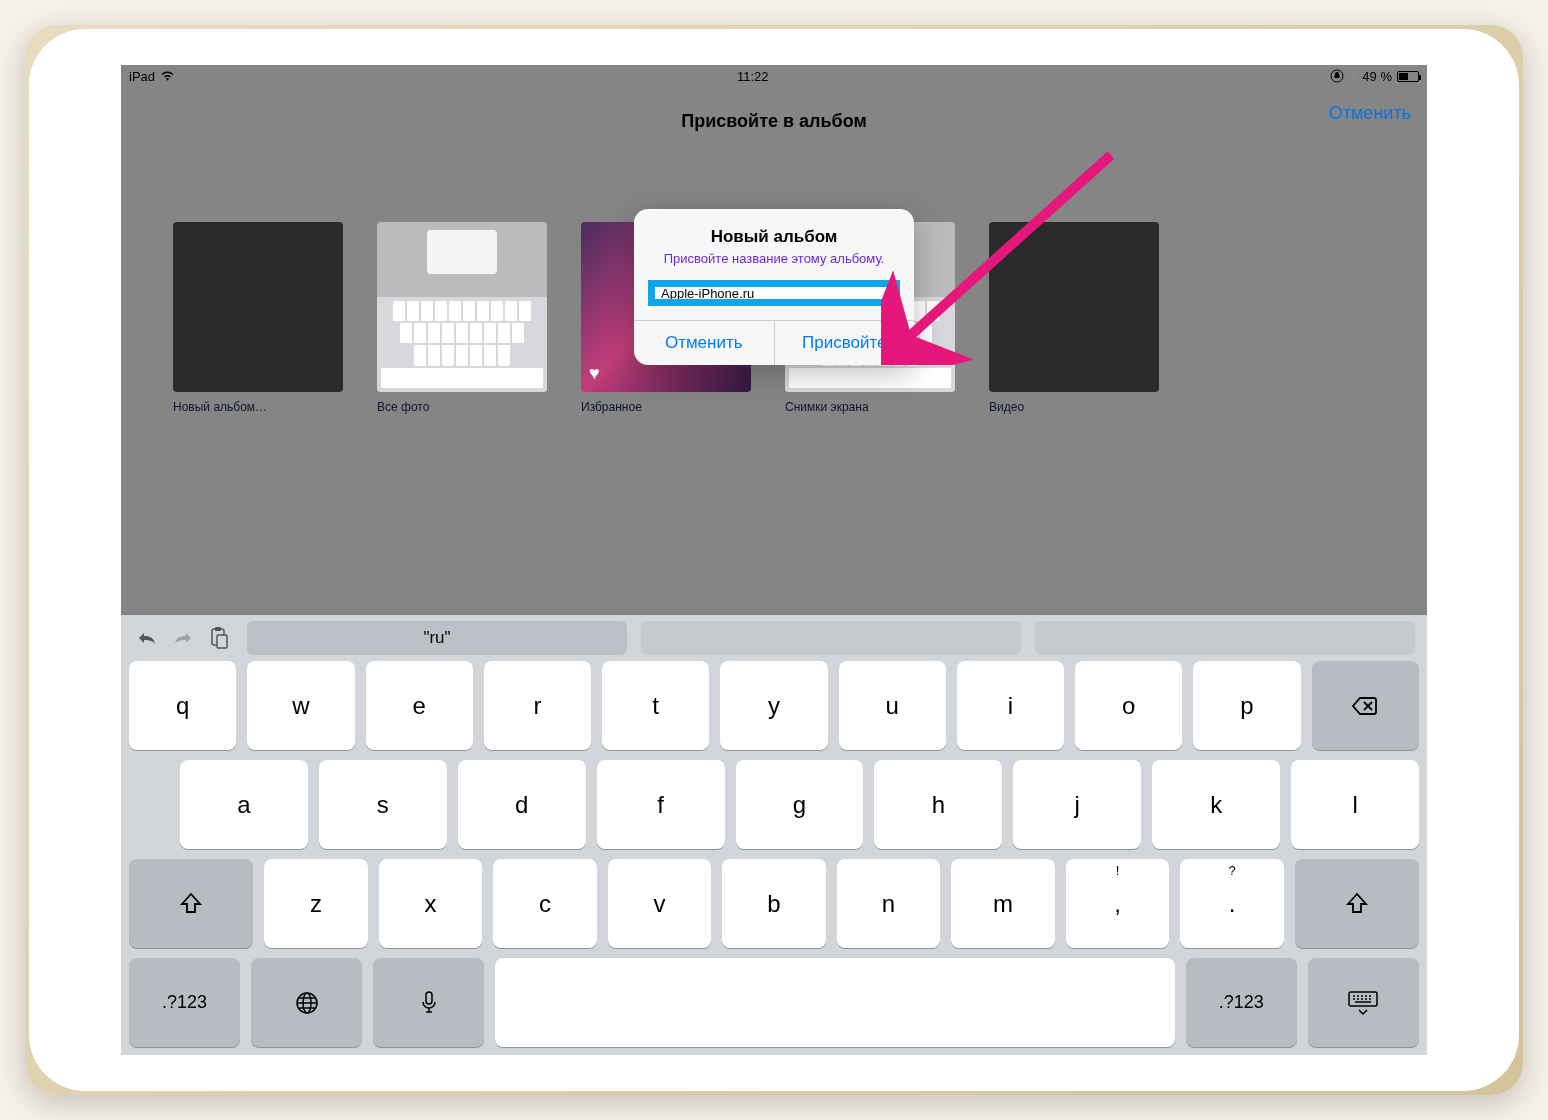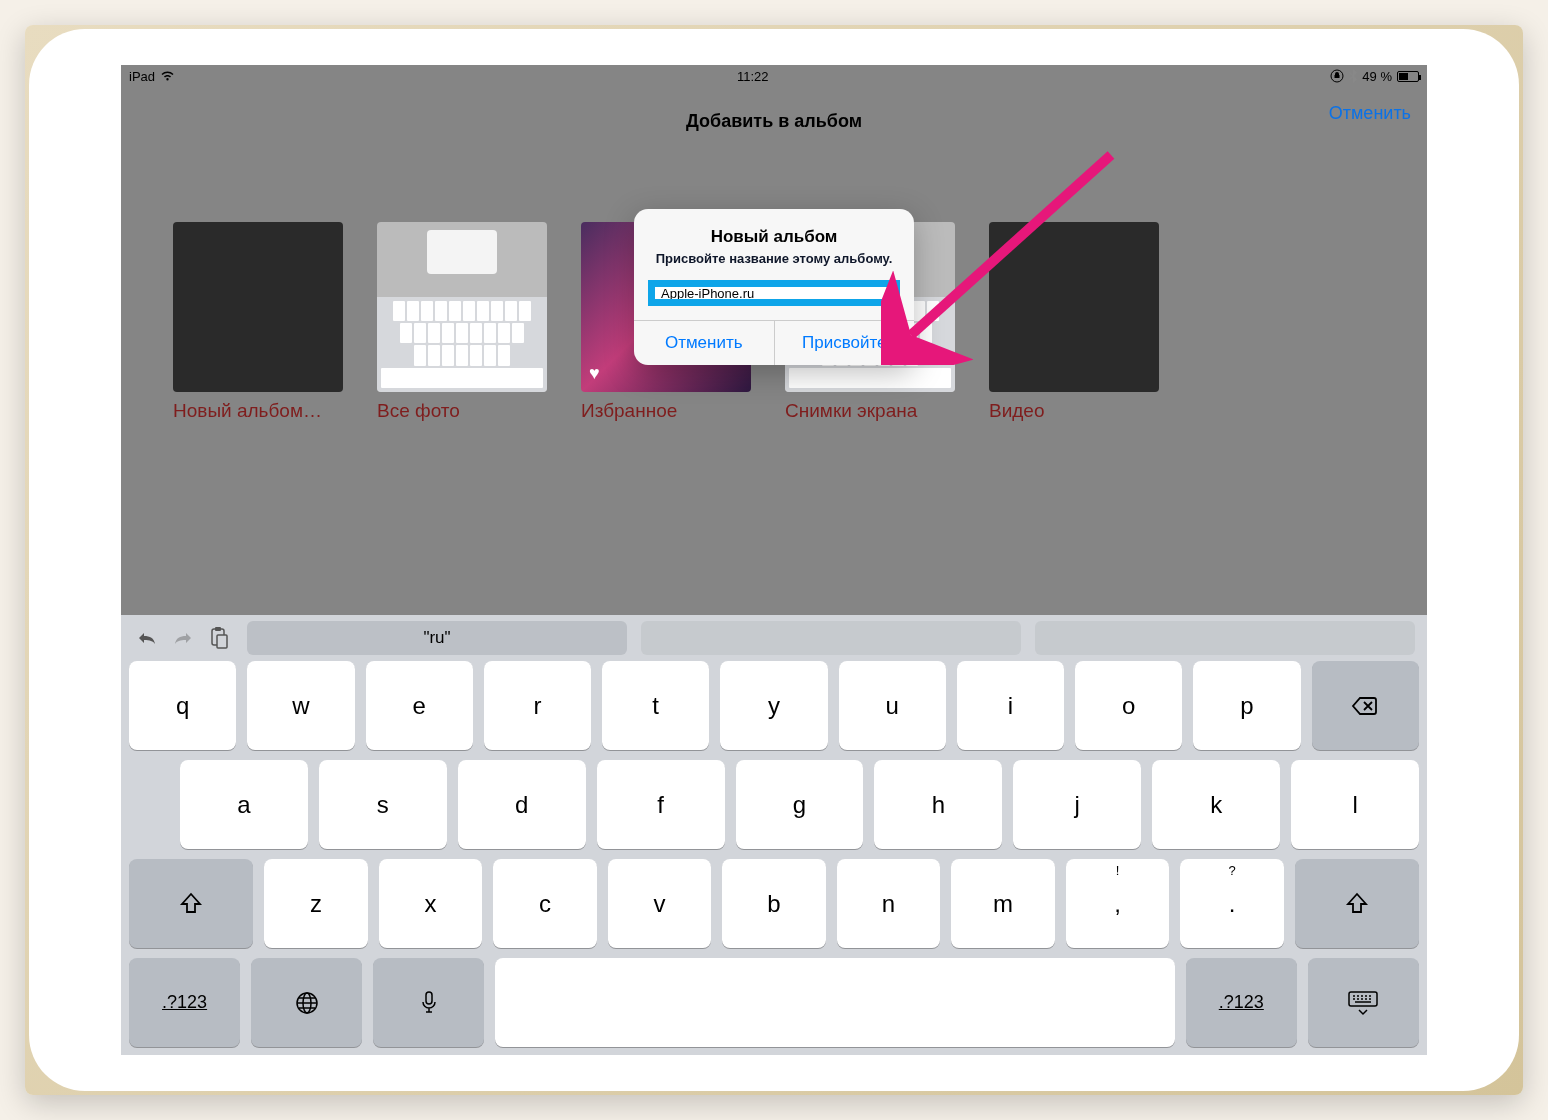--- a/index.html
+++ b/index.html
@@ -9,21 +9,21 @@
   width: 1548px;
   height: 1120px;
   display: flex;
   align-items: center;
   justify-content: center;
 }
 .ipad-frame {
   width: 1498px;
   height: 1070px;
   background: linear-gradient(135deg, #e8dcc0, #d4c49a);
-  border-radius: 8px;
+  border-radius: 32px;
   padding: 4px;
   box-shadow: 0 8px 30px rgba(0,0,0,0.2);
   position: relative;
 }
 .ipad-inner {
   width: 100%;
   height: 100%;
   background: #fff;
   border-radius: 56px;
   padding: 36px 92px;
@@ -106,21 +106,21 @@
 .album-thumb {
   width: 170px;
   height: 170px;
   background: #888;
   border-radius: 4px;
   position: relative;
   overflow: hidden;
 }
 .album-thumb.dark { background: #2a2a2a; }
 .album-thumb.screenshot { background: #bbb; }
-.album-label { margin-top: 8px; font-size: 19px; color: #7f1d1d; }
+.album-label { margin-top: 8px; font-size: 12px; color: #0f172a; }
 .fav-heart {
   position: absolute;
   bottom: 8px;
   left: 8px;
   color: #fff;
   font-size: 18px;
 }
 .mini-kbd {
   position: absolute;
   bottom: 0; left: 0; right: 0;
@@ -148,21 +148,21 @@
   transform: translateX(-50%);
   width: 280px;
   background: #f7f7f7;
   border-radius: 14px;
   z-index: 10;
   box-shadow: 0 8px 30px rgba(0,0,0,0.25);
   overflow: hidden;
 }
 .alert-body { padding: 18px 14px 14px; text-align: center; }
 .alert-title { font-size: 17px; font-weight: 600; margin-bottom: 4px; }
-.alert-message { font-size: 13px; color: #0f172a; margin-bottom: 14px; font-weight: bold; }
+.alert-message { font-size: 13px; color: #6d28d9; margin-bottom: 14px; }
 .alert-input {
   width: 100%;
   height: 26px;
   border: 7px solid #0ea5e9;
   padding: 2px 6px;
   font-size: 13px;
   background: #fff;
 }
 .alert-input::selection { background: #b3d7ff; }
 .alert-buttons {
@@ -235,21 +235,21 @@
   cursor: pointer;
   position: relative;
 }
 .key.special { background: #b7bcc3; }
 .key.return { font-size: 20px; }
 .key.space { flex: 5.5; }
 .key .sub { position: absolute; top: 4px; font-size: 13px; color: #000; }
 .key.shift svg, .key.backspace svg { width: 28px; height: 28px; }
 .row2-pad { width: 40px; }
 .row3 .key.shift { flex: 1.2; }
-.row4 .key.modifier { flex: 0.9; font-size: 18px; text-decoration: underline; }
+.row4 .key.modifier { flex: 0.9; font-size: 18px; }
 
 .battery {
   width: 22px; height: 11px; border: 1px solid #000; border-radius: 2px; position: relative;
 }
 .battery::after { content: ''; position: absolute; right: -3px; top: 3px; width: 2px; height: 5px; background: #000; }
 .battery-fill { position: absolute; left: 1px; top: 1px; bottom: 1px; width: 45%; background: #000; }
 </style>
 </head>
 <body>
 
@@ -278,21 +278,21 @@
                 <path d="M4 0l4 3.5L5 7l3 3.5L4 14V8L1 11 0 10l3.5-3L0 4l1-1 3 3V0z" fill="#888"></path>
               </svg>
             <span>49 %</span>
             <div class="battery">
                 <div class="battery-fill"></div>
               </div>
           </div>
         </div>
 
         <div class="nav-header">
-          <div class="header-title">Добавить в альбом</div>
+          <div class="header-title">Присвойте в альбом</div>
         </div>
         <div class="cancel-link">Отменить</div>
 
         <div class="albums-row">
           <div class="album-item">
             <div class="album-thumb dark"></div>
             <div class="album-label">Новый альбом…</div>
           </div>
           <div class="album-item">
             <div class="album-thumb screenshot">

